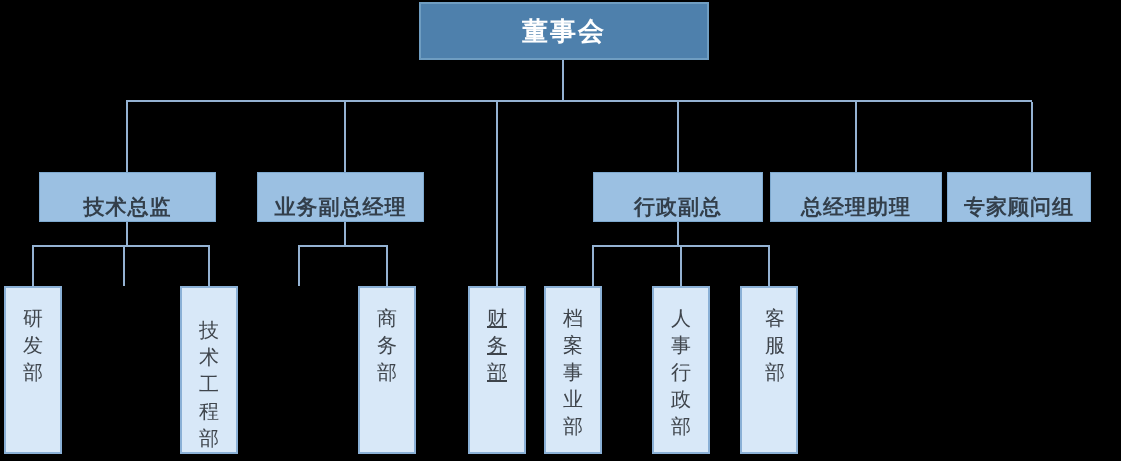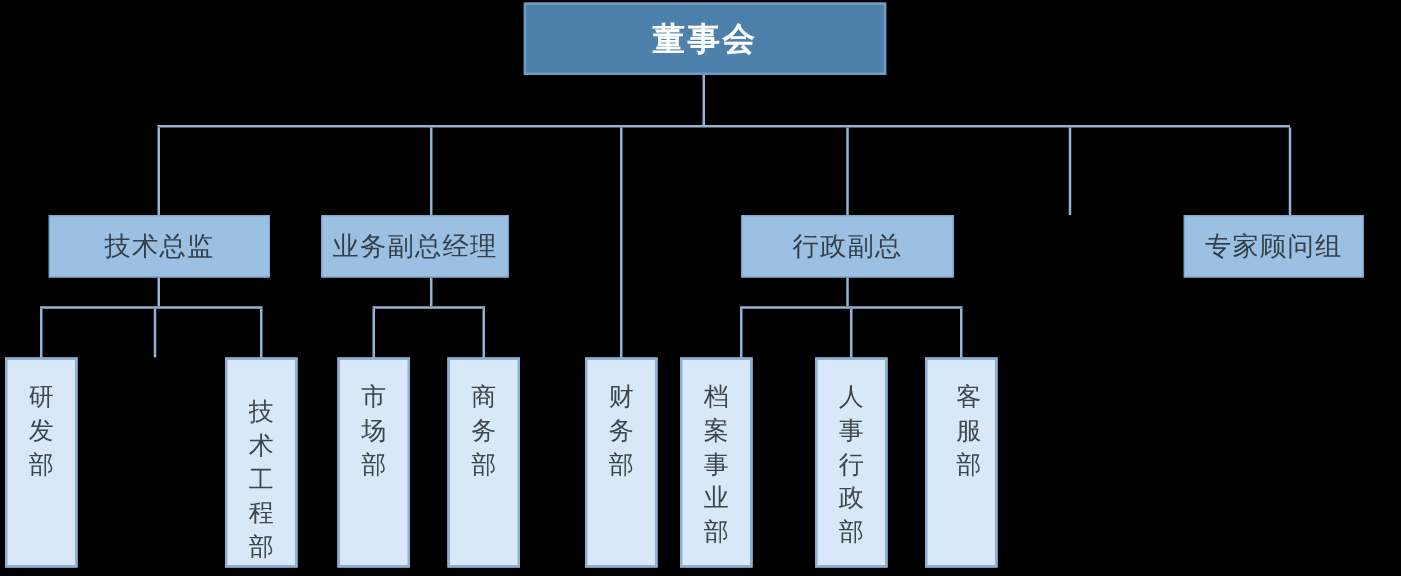--- a/index.html
+++ b/index.html
@@ -29,24 +29,24 @@
     background:var(--root_fill);
     border:2px solid var(--root_border);
     color:var(--root_text);
     font-size:26px;font-weight:bold;letter-spacing:2px;
   }
   .l2-node{
     top:172px;height:50px;
     background:var(--l2_fill);
     border:1px solid var(--l2_border);
     color:var(--l2_text);
-    font-size:21px;font-weight:normal;letter-spacing:1px;
+    font-size:21px;font-weight:bold;letter-spacing:1px;align-items:flex-end;
   }
   .l2-tech{left:39px;width:177px;}
-  .l2-biz{left:257px;width:150px;}
+  .l2-biz{left:257px;width:167px;}
   .l2-admin{left:593px;width:170px;}
   .l2-gmassist{left:770px;width:172px;}
   .l2-expert{left:947px;width:144px;}
   .l3-node{
     top:286px;height:168px;width:58px;
     background:var(--l3_fill);
     border:2px solid var(--l3_border);
     color:var(--l3_text);
     font-size:20px;
     align-items:flex-start;
@@ -57,21 +57,21 @@
     width:24px;margin:0 auto;
     line-height:27px;
     word-break:break-all;
     text-align:center;
   }
   .l3-rd{left:4px;}
   .l3-design{left:95px;}
   .l3-eng{left:180px;align-items:flex-end;}
   .l3-market{left:270px;}
   .l3-commerce{left:358px;}
-  .l3-finance{left:468px;}
+  .l3-finance{left:468px;text-decoration:underline;}
   .l3-archives{left:544px;}
   .l3-hr{left:652px;}
   .l3-service{left:740px;padding-left:12px;}
   .hl,.vl{position:absolute;background:var(--line);}
   .hl{height:2px;}
   .vl{width:2px;}
 </style>
 </head>
 <body>
 
@@ -109,32 +109,32 @@
 
   <div class="node l2-node l2-tech">
     <span>技术总监</span>
   </div>
   <div class="node l2-node l2-biz">
     <span>业务副总经理</span>
   </div>
   <div class="node l2-node l2-admin">
     <span>行政副总</span>
   </div>
+  <div class="node l2-node l2-gmassist">
+    <span>总经理助理</span>
+  </div>
   <div class="node l2-node l2-expert">
     <span>专家顾问组</span>
   </div>
 
   <div class="node l3-node l3-rd">
     <span class="vtext">研发部</span>
   </div>
   <div class="node l3-node l3-eng">
     <span class="vtext">技术工程部</span>
-  </div>
-  <div class="node l3-node l3-market">
-    <span class="vtext">市场部</span>
   </div>
   <div class="node l3-node l3-commerce">
     <span class="vtext">商务部</span>
   </div>
   <div class="node l3-node l3-finance">
     <span class="vtext">财务部</span>
   </div>
   <div class="node l3-node l3-archives">
     <span class="vtext">档案事业部</span>
   </div>

